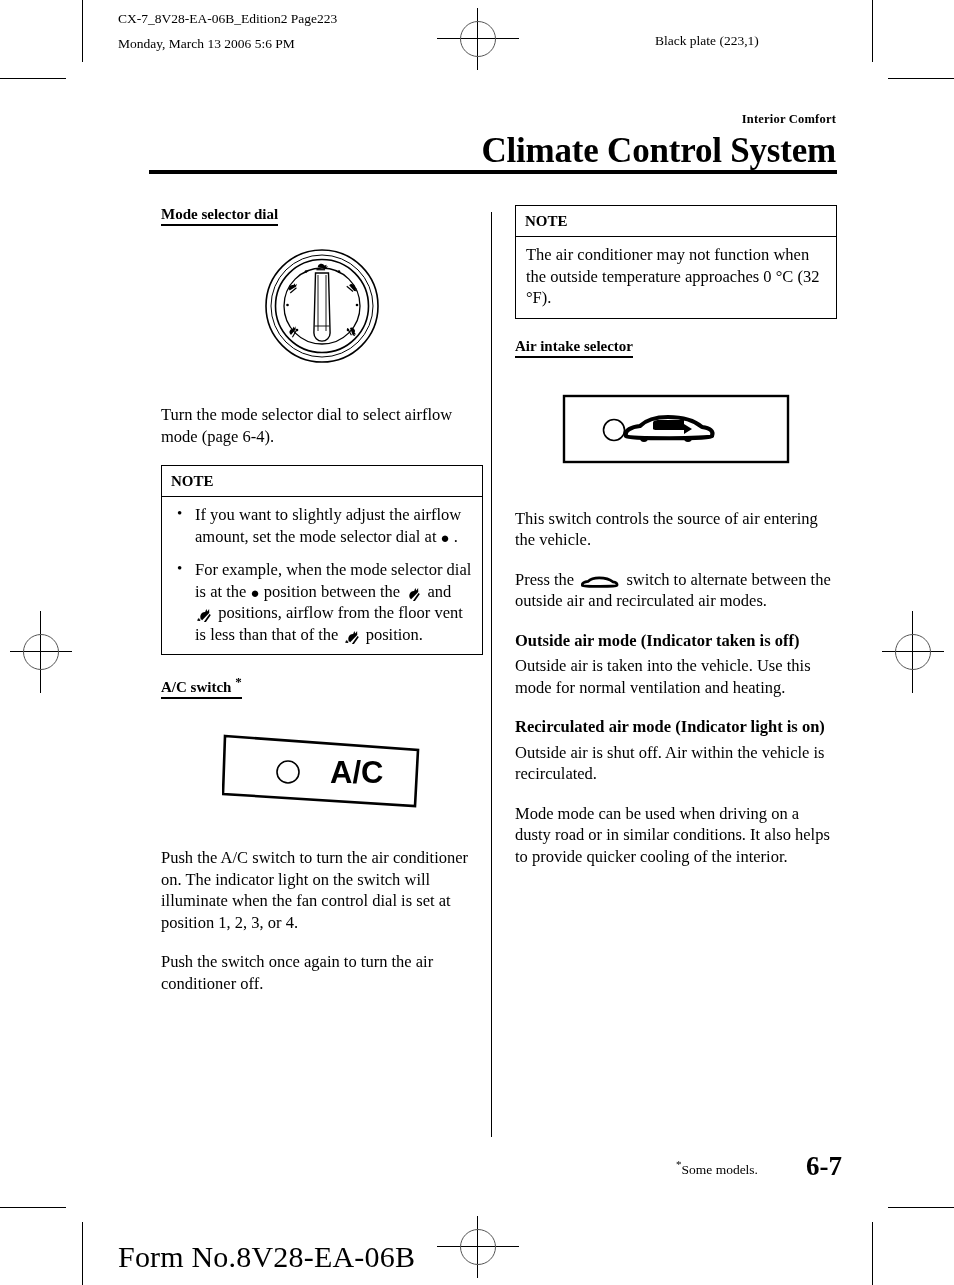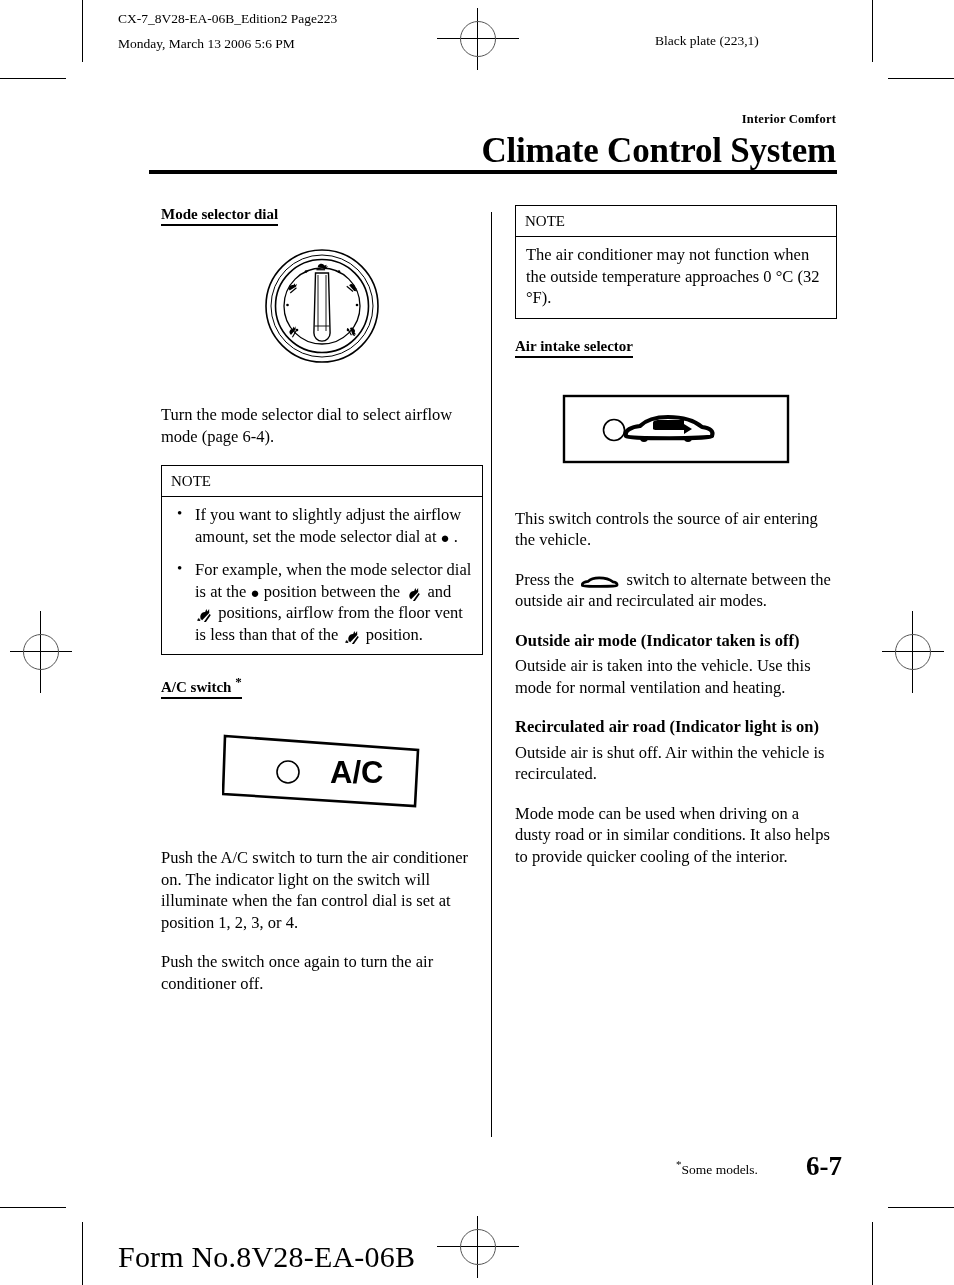--- a/index.html
+++ b/index.html
@@ -118,21 +118,21 @@
     margin: 0 0 4px 0;
   }
 
   
   .note-box {
     border: 1.5px solid #000;
     margin: 0 0 18px 0;
   }
   .note-title {
     font-size: 15px;
-    font-weight: normal;
+    font-weight: bold;
     padding: 7px 9px 6px 9px;
     border-bottom: 1.5px solid #000;
   }
   .note-body {
     padding: 7px 10px 9px 10px;
     font-size: 16.5px;
     line-height: 21.5px;
   }
   .note-body ul {
     margin: 0;
@@ -387,20 +387,20 @@
         <path d="M-44,6 C-46,0 -38,-3 -30,-4 C-24,-10 -14,-13 -2,-13 C12,-13 24,-10 32,-3 C40,-2 44,1 42,6 C40,9 -41,9 -44,6 Z" fill="none" stroke="#000" stroke-width="7" stroke-linejoin="round"></path>
       </g>
     </svg>
     <span>switch to alternate between the outside air and recirculated air modes.</span>
   </p>
 
 
   <p class="bold-head">Outside air mode (Indicator taken is off)</p>
   <p class="body-text">Outside air is taken into the vehicle. Use this mode for normal ventilation and heating.</p>
 
-  <p class="bold-head">Recirculated air road (Indicator light is on)</p>
+  <p class="bold-head">Recirculated air mode (Indicator light is on)</p>
   <p class="body-text">Outside air is shut off. Air within the vehicle is recirculated.</p>
   <p class="body-text">Mode mode can be used when driving on a dusty road or in similar conditions. It also helps to provide quicker cooling of the interior.</p>
 </div>
 
 <div class="footer-note"><span class="ast">*</span><span>Some models.</span></div>
 <div class="page-number">6-7</div>
 <div class="form-no">Form No.8V28-EA-06B</div>
 
 </body></html>

